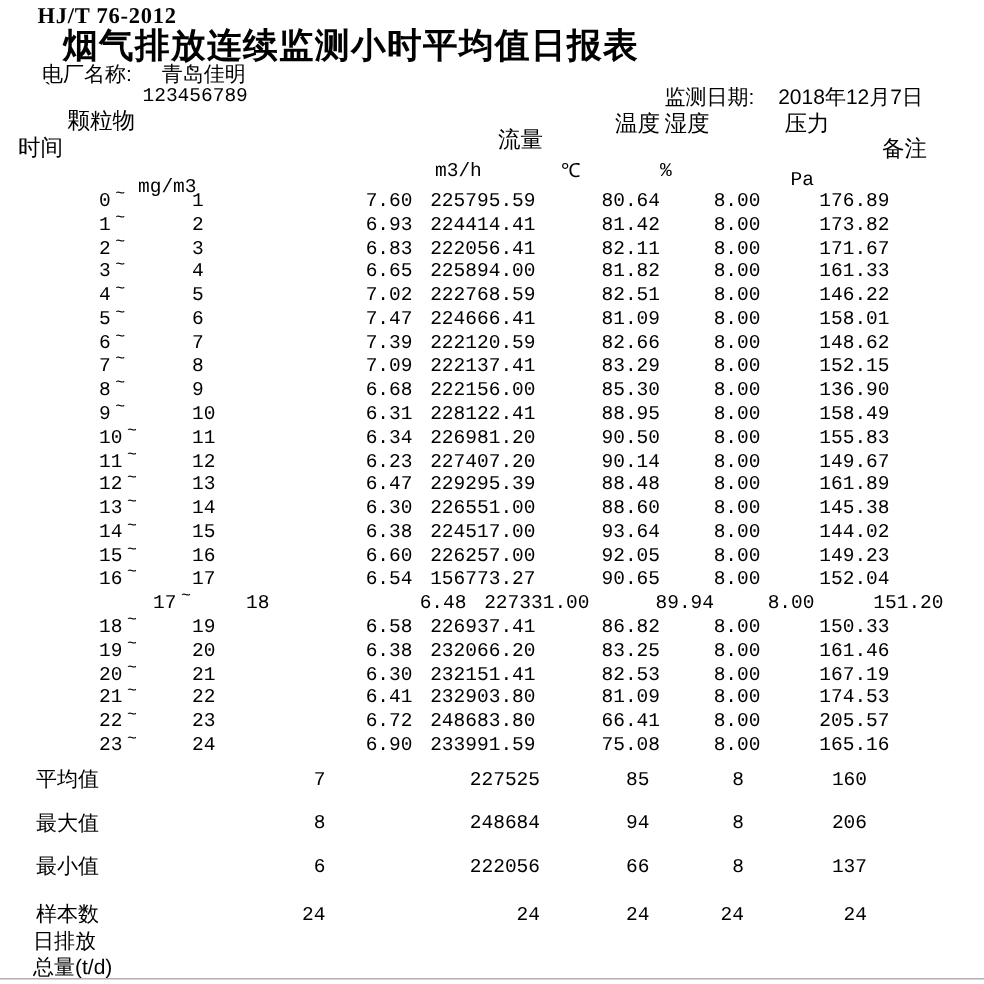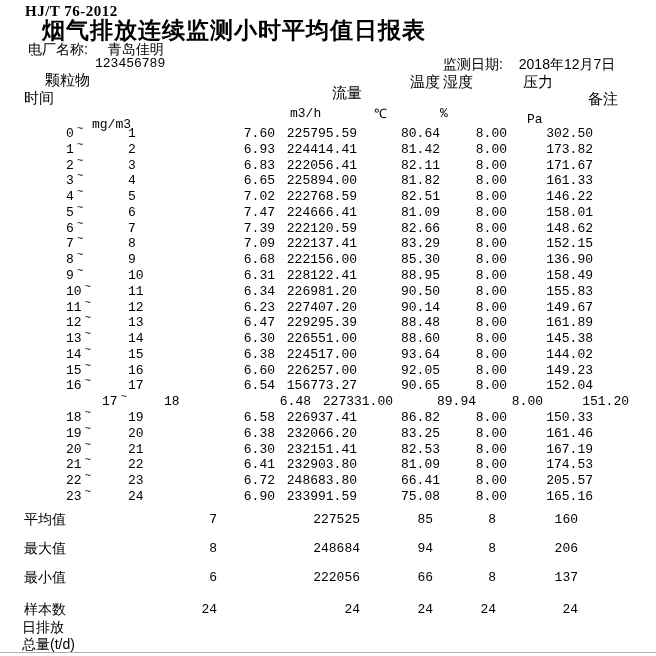--- a/index.html
+++ b/index.html
@@ -45,38 +45,38 @@
     <span>监测日期:</span>
     <span style="margin-left:12px;">2018年12月7日</span>
   </div>
 
   <div class="abs cjk15" style="left:45px;top:71px;">颗粒物</div>
   <div class="abs cjk15" style="left:332px;top:84px;text-align:center;">流量</div>
   <div class="abs cjk15" style="left:410px;top:73px;">温度</div>
   <div class="abs cjk15" style="left:443px;top:73px;">湿度</div>
   <div class="abs cjk15" style="left:523px;top:73px;">压力</div>
 
-  <div class="abs cjk15" style="left:24px;top:89px;">时间</div>
+  <div class="abs cjk15" style="left:12px;top:89px;">时间</div>
   <div class="abs cjk15" style="left:588px;top:90px;">备注</div>
 
   <div class="abs num" style="left:92px;top:107px;margin-top:10px;">mg/m3</div>
   <div class="abs num" style="left:290px;top:106px;">m3/h</div>
   <div class="abs num" style="left:374px;top:104px;">℃</div>
   <div class="abs num" style="left:440px;top:106px;">%</div>
   <div class="abs num" style="left:527px;top:112px;">Pa</div>
 
   <div id="rows">
       <div class="data-row" style="top: 126px;">
         <span class="htime num"><span>0</span><span class="tilde">~</span></span>
         <span class="hend num">1</span>
         <span class="num c1">7.60</span>
         <span class="num c2">225795.59</span>
         <span class="num c3">80.64</span>
         <span class="num c4">8.00</span>
-        <span class="num c5">302.50</span>
+        <span class="num c5">176.89</span>
       </div>
       <div class="data-row" style="top: 141.78px;">
         <span class="htime num"><span>1</span><span class="tilde">~</span></span>
         <span class="hend num">2</span>
         <span class="num c1">6.93</span>
         <span class="num c2">224414.41</span>
         <span class="num c3">81.42</span>
         <span class="num c4">8.00</span>
         <span class="num c5">173.82</span>
       </div>

